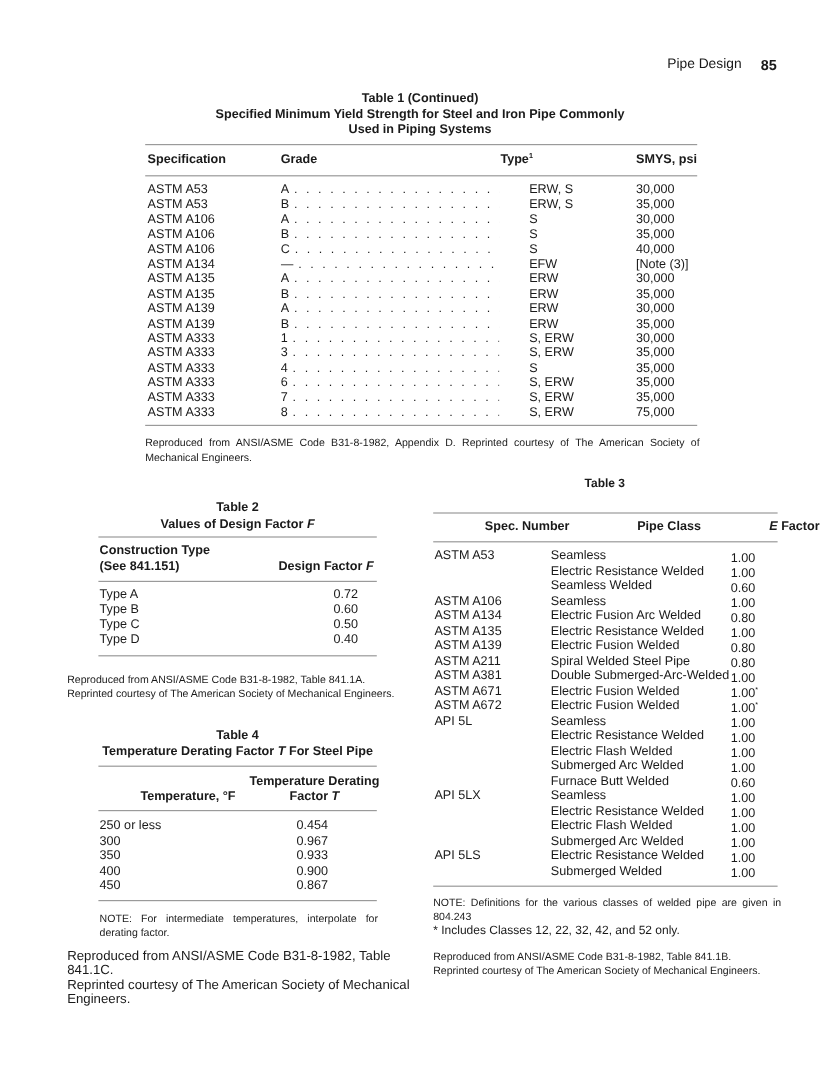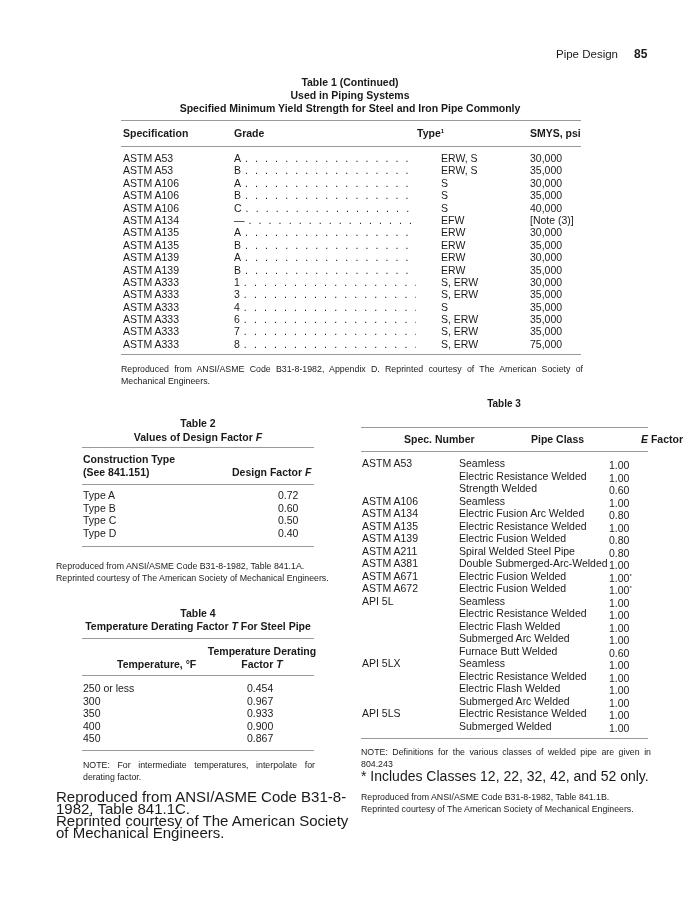--- a/index.html
+++ b/index.html
@@ -47,48 +47,48 @@
   #t4-caption { top: 607px; left: 82px; width: 232px; font-size: 10.5px; line-height: 13px; font-weight: bold; }
   #t4-rule-top { top: 638px; left: 82px; width: 232px; }
   #t4-head { top: 645px; left: 82px; width: 232px; height: 28px; font-weight: bold; }
   #t4-rule-mid { top: 675px; left: 82px; width: 232px; }
   #t4-body { top: 682px; left: 82px; width: 232px; }
   .t4-row { position: relative; height: 12.6px; line-height: 12.6px; }
   .t4-temp { position: absolute; left: 1px; }
   .t4-val { position: absolute; left: 165px; }
   #t4-rule-bot { top: 750px; left: 82px; width: 232px; }
   #t4-note { top: 759px; left: 83px; width: 232px; font-size: 8.8px; line-height: 12px; text-align: justify; text-align-last: left; }
-  #t4-source { top: 791px; left: 56px; width: 300px; font-size: 15px; line-height: 12px; }
+  #t4-source { top: 791px; left: 56px; width: 300px; font-size: 11px; line-height: 12px; }
 
   
   #t3-caption { top: 397px; left: 360px; width: 288px; font-size: 10px; line-height: 13px; font-weight: bold; }
   #t3-rule-top { top: 427px; left: 361px; width: 287px; }
   #t3-head { top: 433px; left: 361px; width: 287px; height: 14px; font-weight: bold; margin-left: 42px; }
   #t3-rule-mid { top: 451px; left: 361px; width: 287px; }
   #t3-body { top: 457px; left: 361px; width: 287px; }
   .t3-row { position: relative; height: 12.5px; line-height: 12.5px; white-space: nowrap; }
   .t3-spec { position: absolute; left: 1px; }
   .t3-class { position: absolute; left: 98px; }
   .t3-val { position: absolute; left: 248px; }
   #t3-rule-bot { top: 738px; left: 361px; width: 287px; }
   #t3-note { top: 746px; left: 361px; width: 290px; font-size: 8.8px; line-height: 12px; text-align: justify; text-align-last: left; }
-  #t3-footnote { top: 770px; left: 361px; width: 290px; font-size: 14px; line-height: 12px; }
+  #t3-footnote { top: 770px; left: 361px; width: 290px; font-size: 10px; line-height: 12px; }
   #t3-source { top: 791px; left: 361px; width: 300px; font-size: 8.8px; line-height: 12px; }
   sup { font-size: 6px; vertical-align: 4px; }
 </style>
 </head>
 <body>
 
 <div class="abs" id="running-head">Pipe Design</div>
 <div class="abs" id="page-number">85</div>
 
 <div class="abs center" id="t1-caption">
   <div>Table 1 (Continued)</div>
+  <div>Specified Minimum Yield Strength for Steel and Iron Pipe Commonly</div>
   <div>Used in Piping Systems</div>
-  <div>Specified Minimum Yield Strength for Steel and Iron Pipe Commonly</div>
 </div>
 <div class="rule" id="t1-rule-top"></div>
 <div class="abs" id="t1-head">
   <span class="abs" style="left:2px">Specification</span>
   <span class="abs" style="left:113px">Grade</span>
   <span class="abs" style="left:296px"><span>Type</span><sup>1</sup></span>
   <span class="abs" style="left:409px">SMYS, psi</span>
 </div>
 <div class="rule" id="t1-rule-mid"></div>
 <div class="abs" id="t1-body">
@@ -287,21 +287,21 @@
       <span class="t3-class">Seamless</span>
       <span class="t3-val"><span>1.00</span><sup></sup></span>
     </div>
     <div class="t3-row">
       <span class="t3-spec"></span>
       <span class="t3-class">Electric Resistance Welded</span>
       <span class="t3-val"><span>1.00</span><sup></sup></span>
     </div>
     <div class="t3-row">
       <span class="t3-spec"></span>
-      <span class="t3-class">Strength Welded</span>
+      <span class="t3-class">Seamless Welded</span>
       <span class="t3-val"><span>0.60</span><sup></sup></span>
     </div>
     <div class="t3-row">
       <span class="t3-spec">ASTM A106</span>
       <span class="t3-class">Seamless</span>
       <span class="t3-val"><span>1.00</span><sup></sup></span>
     </div>
     <div class="t3-row">
       <span class="t3-spec">ASTM A134</span>
       <span class="t3-class">Electric Fusion Arc Welded</span>

